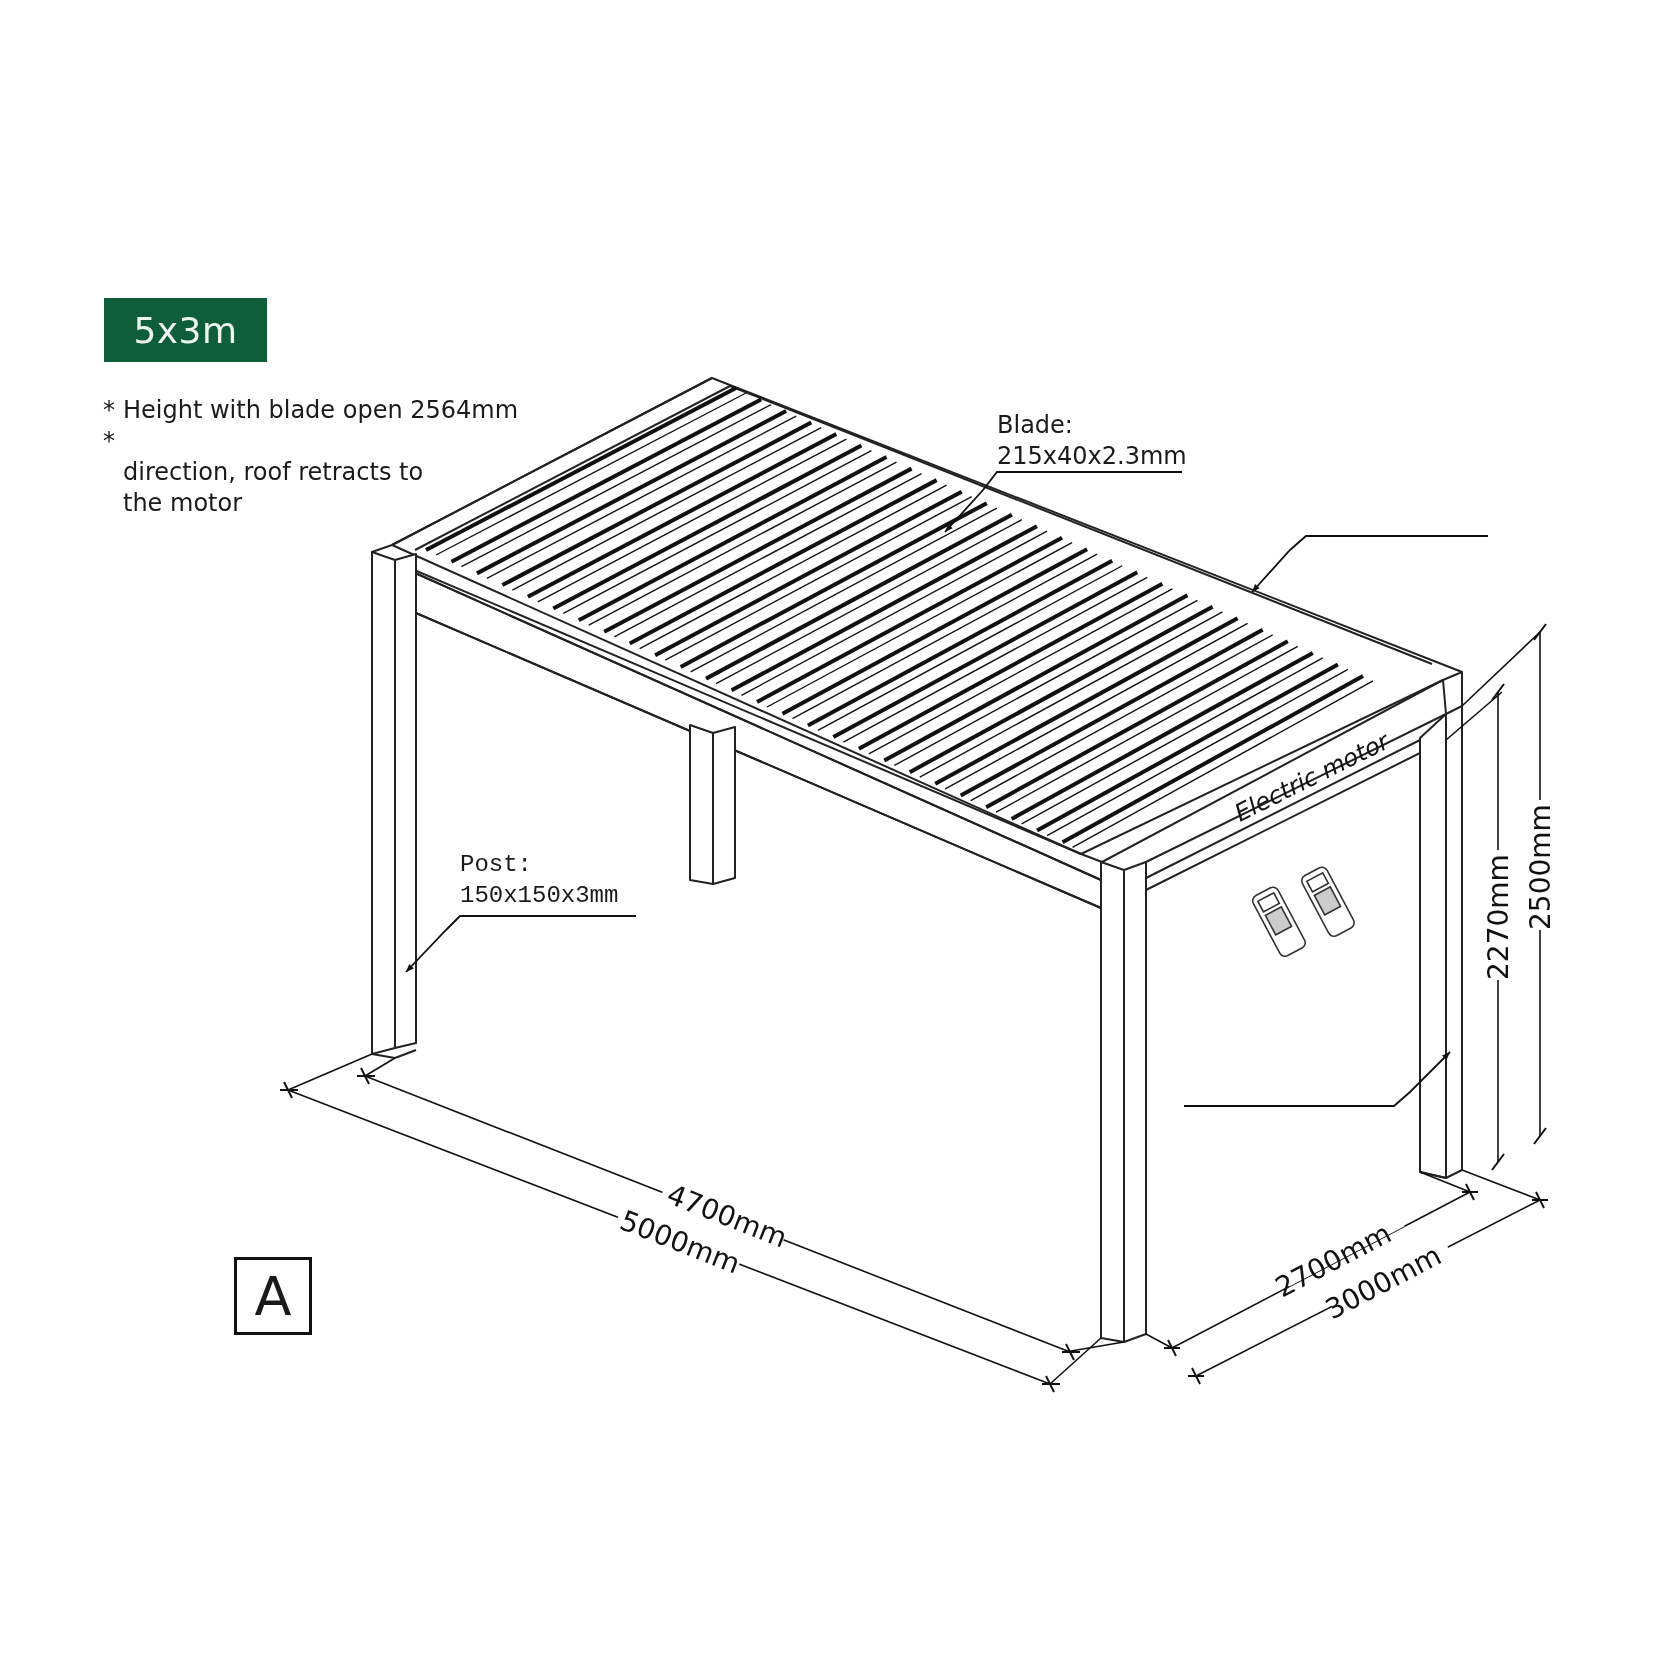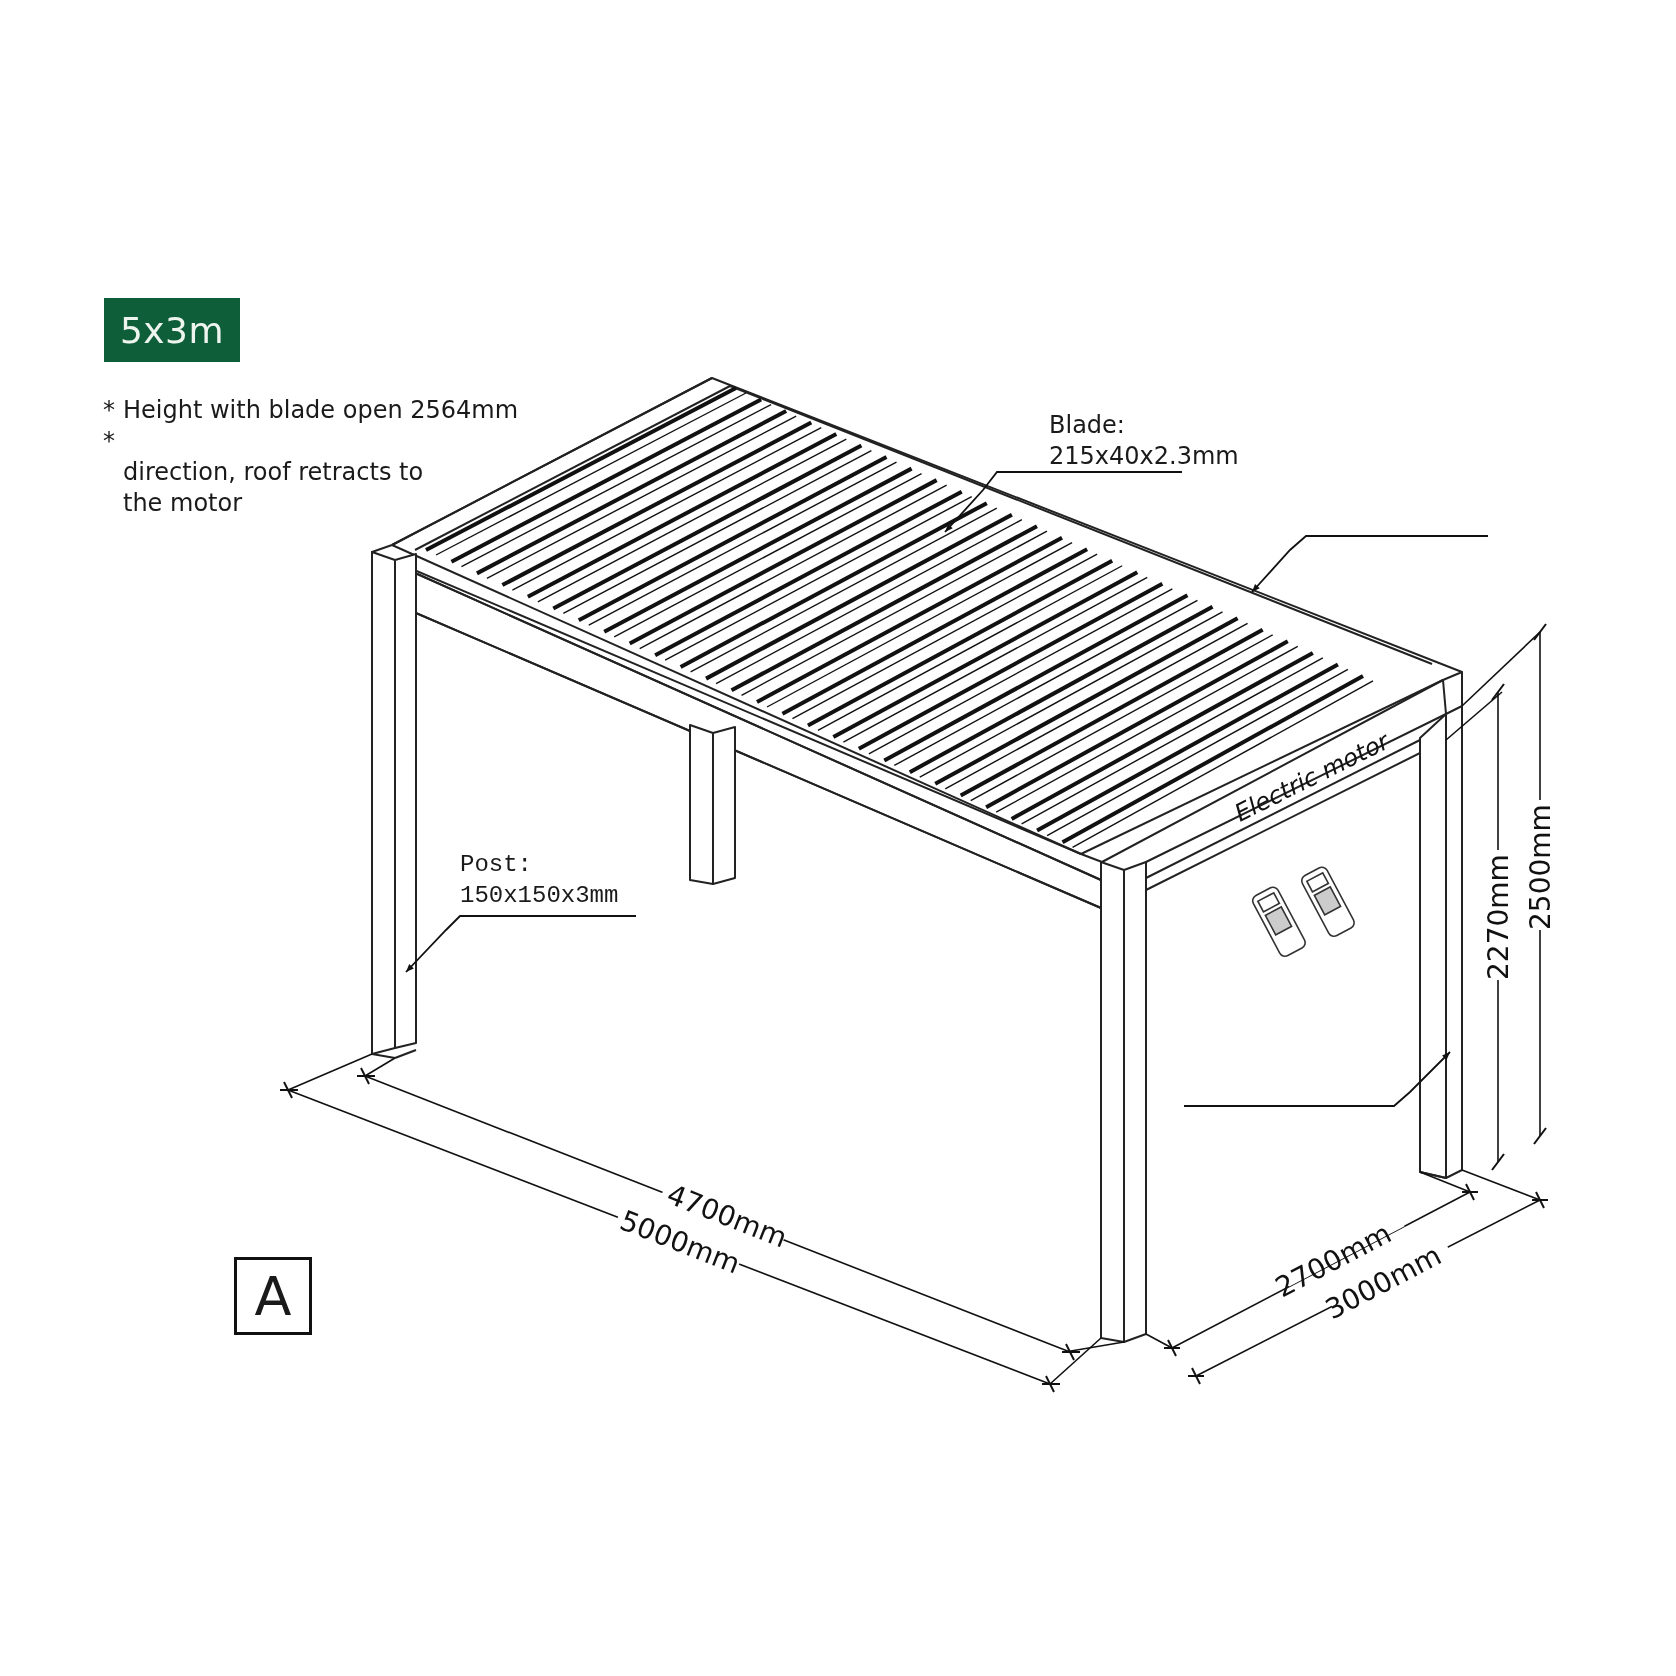--- a/index.html
+++ b/index.html
@@ -1,18 +1,18 @@
 <!DOCTYPE html>
 <html><head>
 <meta charset="utf-8">
 <style>
   html,body{margin:0;padding:0;background:#ffffff;}
   body{width:1676px;height:1676px;position:relative;overflow:hidden;font-family:"DejaVu Sans","Liberation Sans",sans-serif;color:#1a1a1a;}
   #stage{position:absolute;left:0;top:0;width:1676px;height:1676px;}
-  .badge{position:absolute;left:104px;top:298px;width:136px;height:64px;background:#0e5e3a;color:#eef5ef;
+  .badge{position:absolute;left:104px;top:298px;width:163px;height:64px;background:#0e5e3a;color:#eef5ef;
     font-family:"DejaVu Sans",sans-serif;font-size:36px;display:flex;align-items:center;justify-content:center;letter-spacing:0.5px;}
   .notes{position:absolute;left:103px;top:395px;font-size:24px;line-height:31px;color:#1a1a1a;}
   .notes .row{display:flex;}
   .notes .star{width:20px;flex:none;}
   .notes .indent{padding-left:20px;}
   .callout{position:absolute;font-size:24px;line-height:31px;color:#1a1a1a;white-space:nowrap;}
   .vbox{position:absolute;left:234px;top:1257px;width:72px;height:72px;border:3px solid #111;display:flex;align-items:center;justify-content:center;font-size:54px;font-family:"DejaVu Sans",sans-serif;}
   svg text{font-family:"DejaVu Sans",sans-serif;fill:#111;}
 </style>
 </head>
@@ -27,21 +27,21 @@
       <span class="star">*</span>
       <span>Height with blade open 2564mm</span>
     </div>
     <div class="row">
       <span class="star">*</span>
     </div>
     <div class="indent">direction, roof retracts to</div>
     <div class="indent">the motor</div>
   </div>
 
-  <div class="callout" style="left:1049px;top:410px;">
+  <div class="callout" style="left:997px;top:410px;">
     <div>Blade:</div>
     <div>215x40x2.3mm</div>
   </div>
   <div class="callout" style="left:460px;top:849px;font-family:Liberation Mono, monospace;">
     <div>Post:</div>
     <div>150x150x3mm</div>
   </div>
 
   <div class="vbox">A</div>
 

